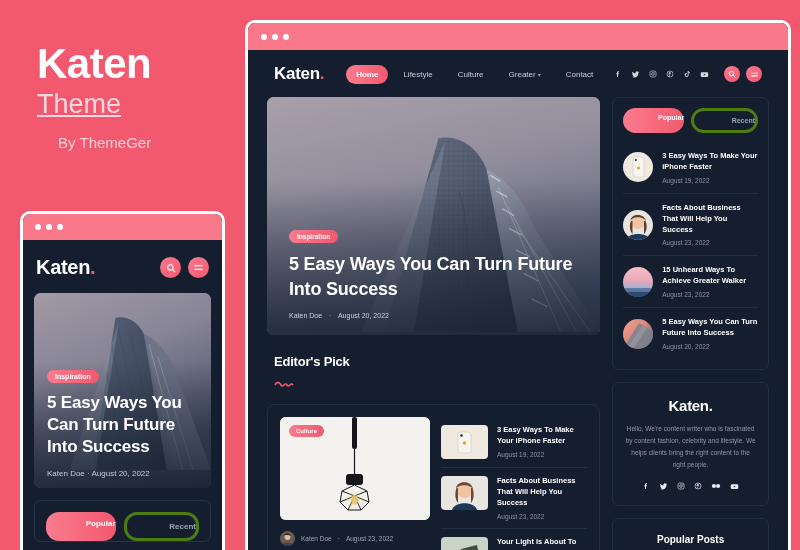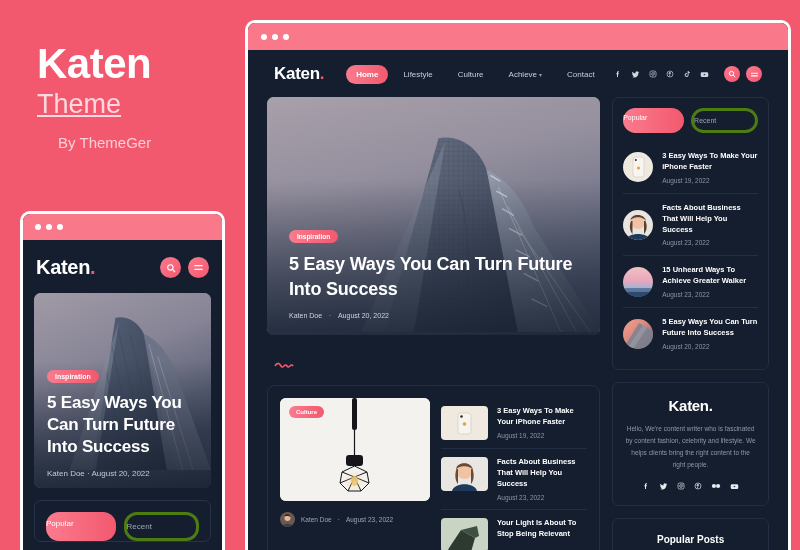--- a/index.html
+++ b/index.html
@@ -64,21 +64,21 @@
     color: #ffffff; border-radius: 10px; font-weight: bold;
   }
   .m-badge { font-size: 7px; padding: 3px 8px; margin-bottom: 9px; }
   .m-hero-title { color: #ffffff; font-size: 17px; font-weight: bold; line-height: 1.3; letter-spacing: -0.2px; }
   .m-hero-meta { color: #c3c8d3; font-size: 8px; margin-top: 11px; }
   .m-tabs-card {
     margin-top: 12px; border: 1px solid #26334a; border-radius: 7px;
     padding: 11px 11px 0 11px; display: flex; gap: 8px;
   }
   .tab-pill {
-    flex: 1; text-align: left; border-radius: 13px; font-weight: normal;
+    flex: 1; text-align: right; border-radius: 13px; font-weight: bold;
     color: #ffffff;
   }
   .m-tab { font-size: 8px; padding: 7px 0; }
   .tab-active { background: linear-gradient(90deg, #FB7B8E, #F2596E); }
   .tab-idle { border: 3px solid #4d7c0f; color: #9aa4b5; }
 
   
   .desktop {
     position: absolute; left: 245px; top: 20px;
     width: 546px; height: 530px;
@@ -255,21 +255,21 @@
   <div class="d-body">
 
     <div class="d-nav">
       <div class="brand d-brand">
         <span>Katen</span><span class="dotaccent">.</span>
       </div>
       <div class="d-menu">
         <a href="#" class="active"><span>Home</span></a>
         <a href="#"><span>Lifestyle</span></a>
         <a href="#"><span>Culture</span></a>
-        <a href="#"><span>Achieve</span><span class="chev">▾</span></a>
+        <a href="#"><span>Greater</span><span class="chev">▾</span></a>
         <a href="#"><span>Contact</span></a>
       </div>
 
       <div class="d-social">
         <span class="si">
             <svg width="8" height="8" viewBox="0 0 24 24" fill="#e7eaf0">
               <path d="M15 4h-2.5A3.5 3.5 0 0 0 9 7.5V10H7v3h2v8h3v-8h2.3l.7-3H12V8a1 1 0 0 1 1-1h2z"></path>
             </svg>
           </span>
         <span class="si">
@@ -372,20 +372,21 @@
             <div class="d-hero-title">5 Easy Ways You Can Turn Future Into Success</div>
             <div class="d-hero-meta">
               <span>Katen Doe</span>
               <span class="sep">·</span>
               <span>August 20, 2022</span>
             </div>
           </div>
         </div>
 
         <div class="sect-head">
+          <div class="sect-title">Editor's Pick</div>
           <div class="squiggle">
             <svg width="22" height="6" viewBox="0 0 22 6" fill="none" stroke="#F2596E" stroke-width="1.6">
                 <path d="M1 4 C3 0.5 5 0.5 7 4 S11 0.5 13 4 S17 0.5 19 4"></path>
               </svg>
           </div>
         </div>
 
         <div class="ep-card">
           <div class="ep-left">
             <div class="ep-photo">

